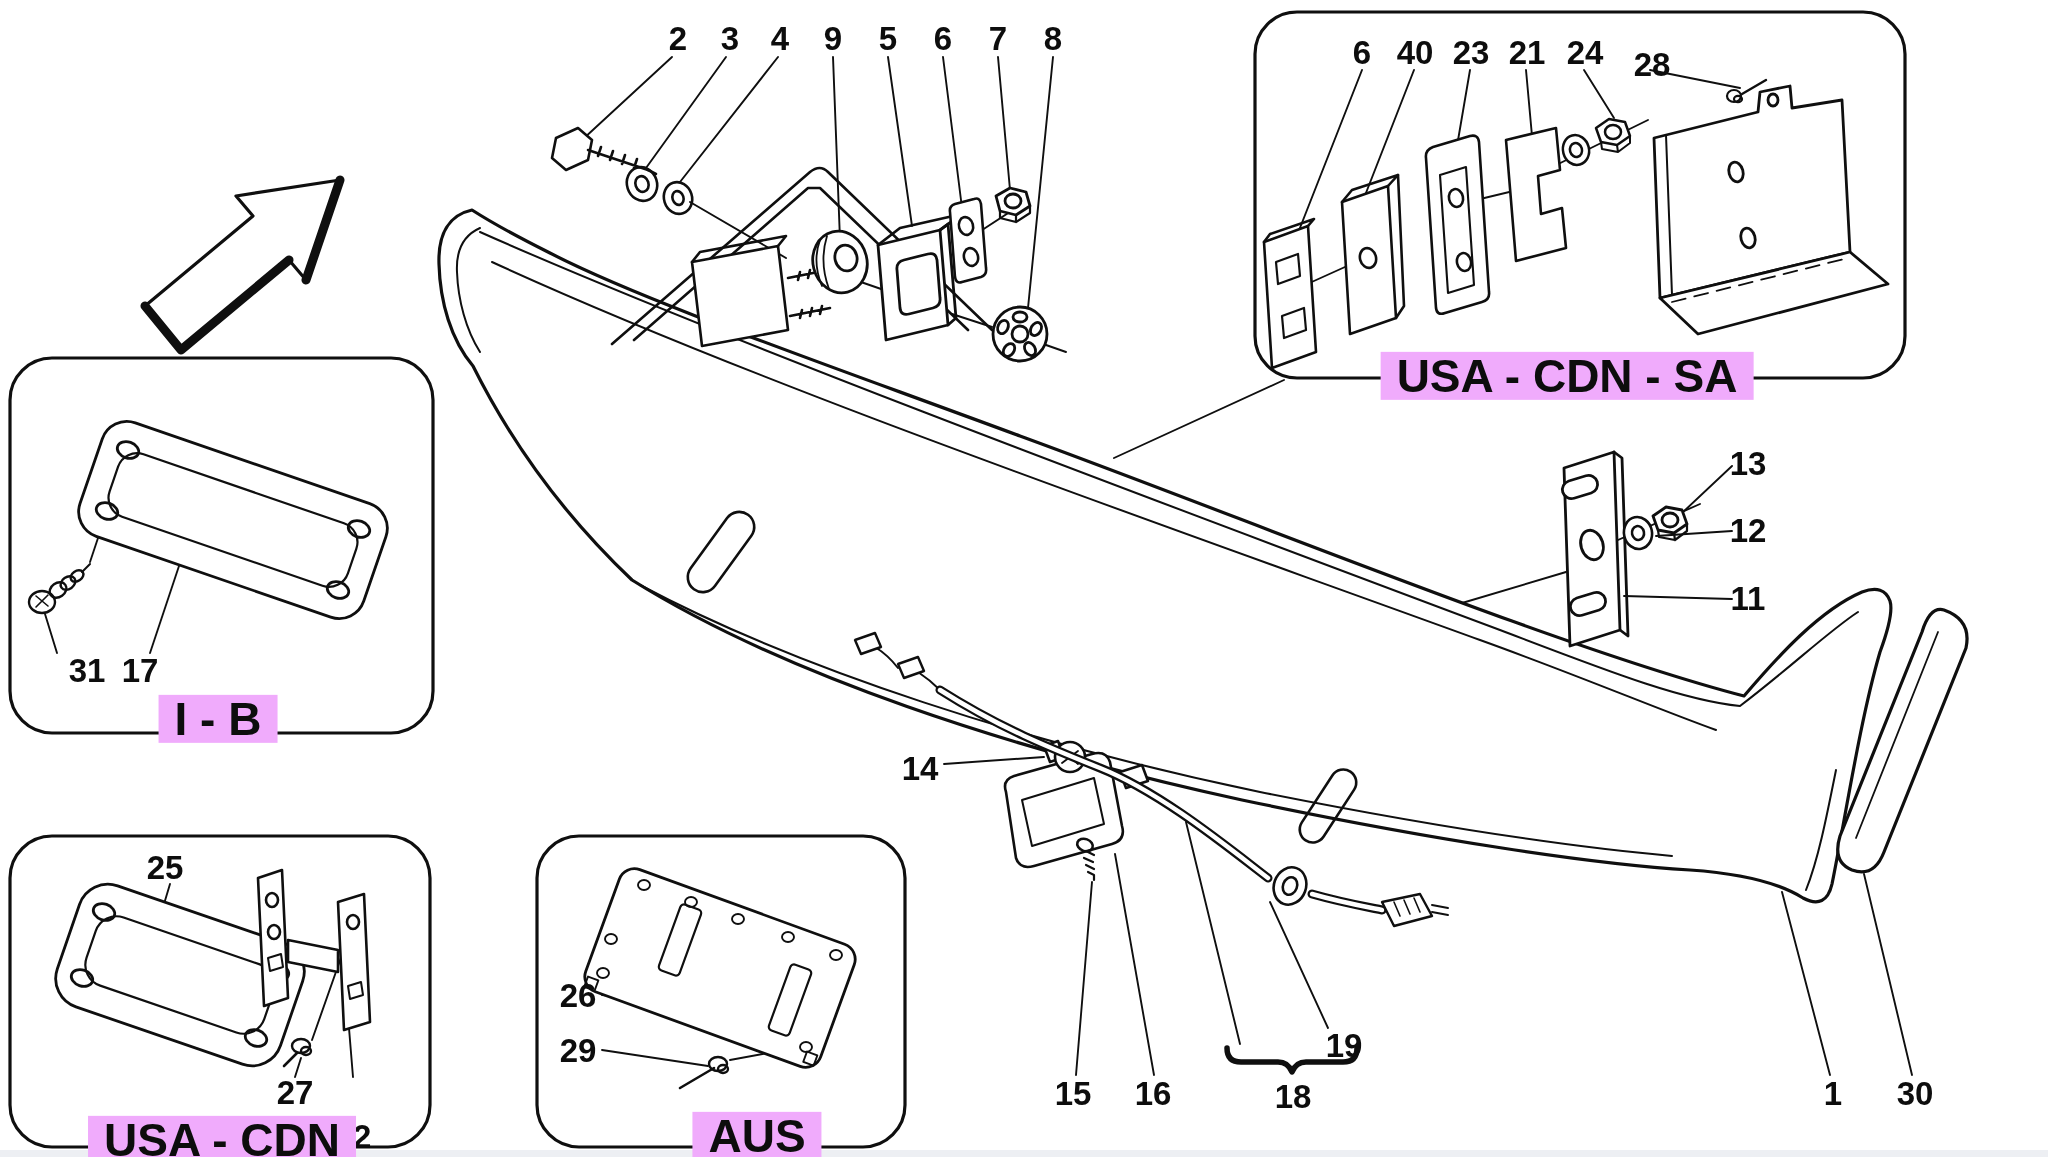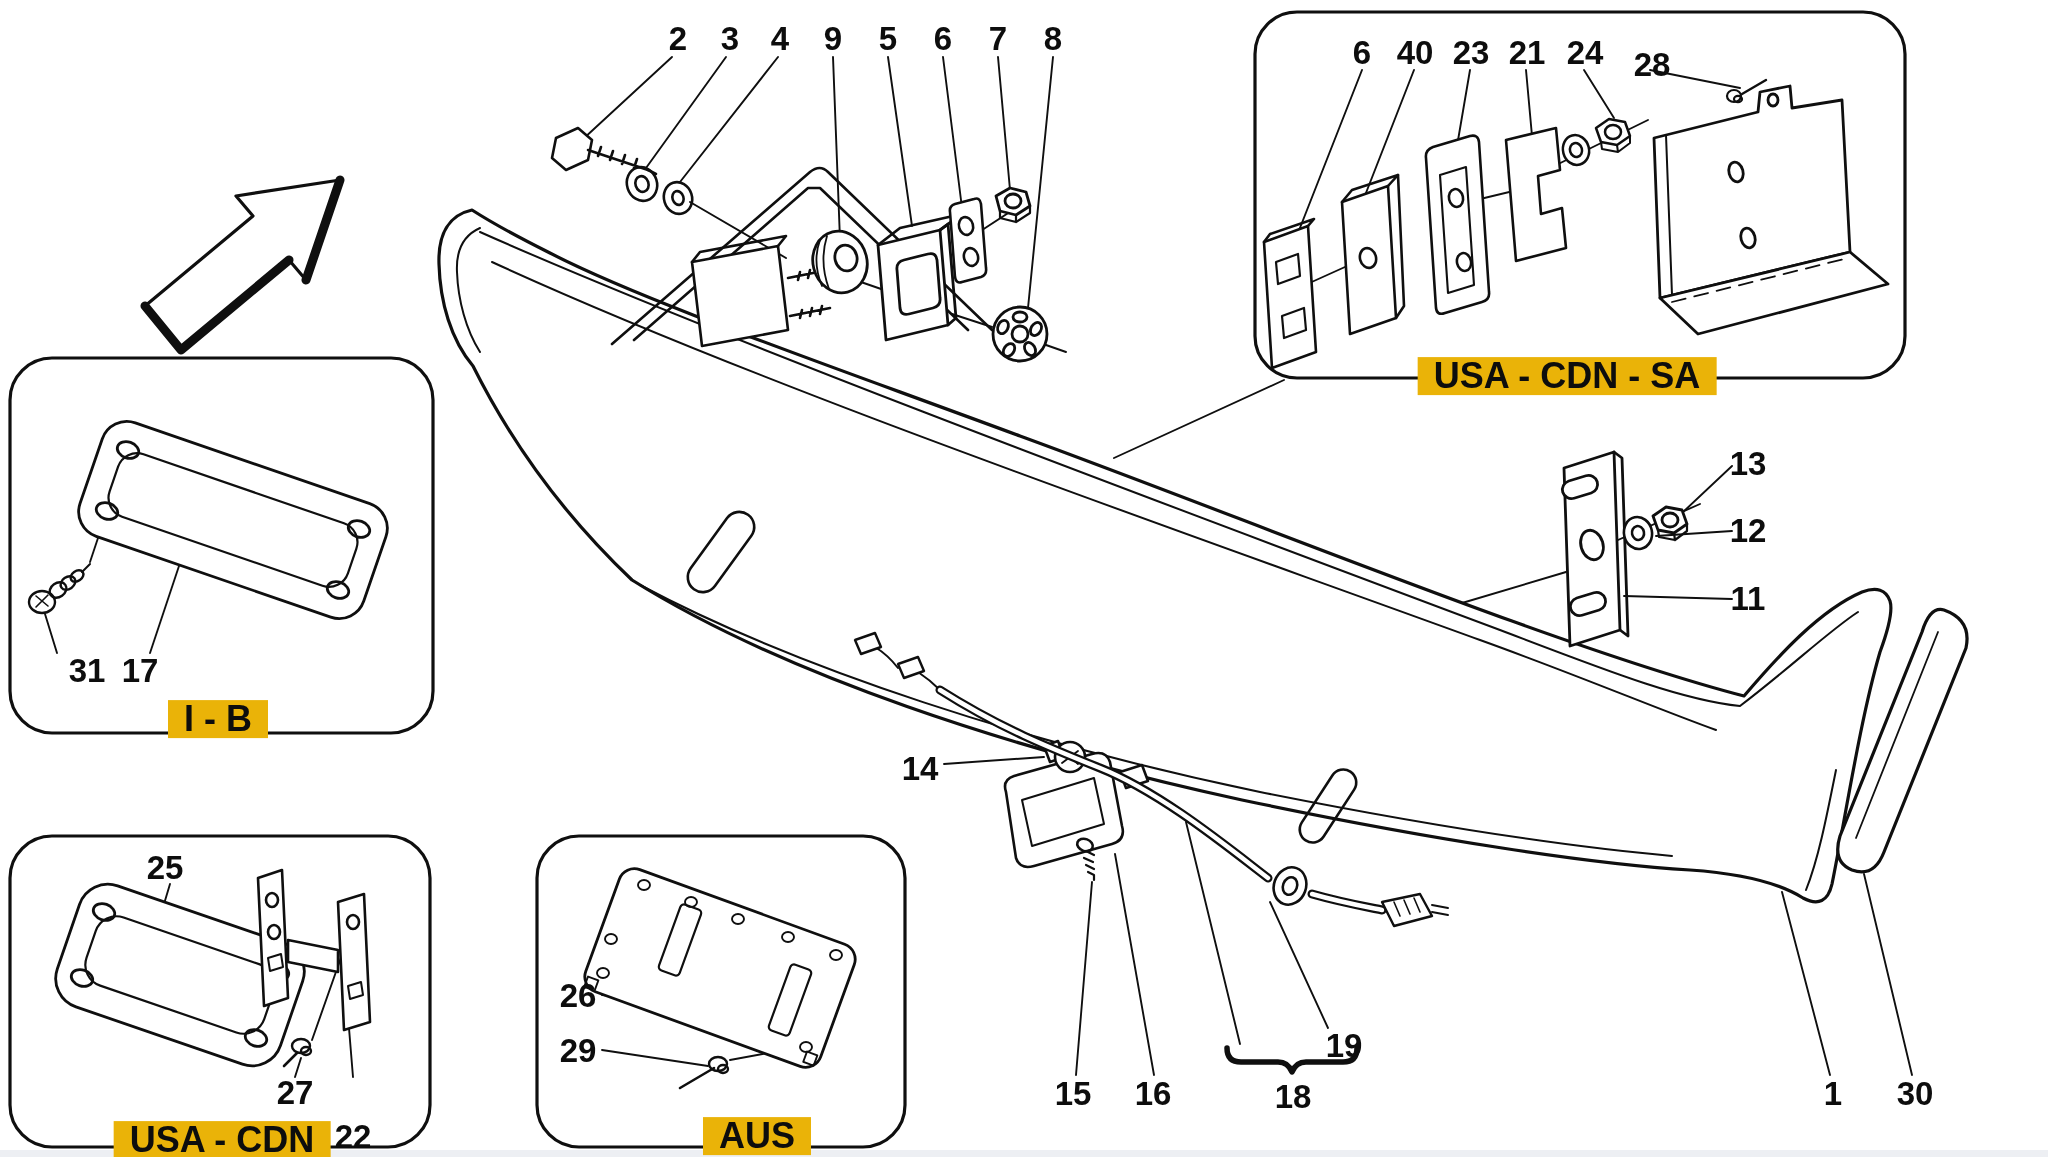--- a/index.html
+++ b/index.html
@@ -2,22 +2,22 @@
 <html><head>
 <meta charset="utf-8">
 <style>
   html,body{margin:0;padding:0;background:#ffffff;}
   #stage{position:relative;width:2048px;height:1157px;background:#ffffff;overflow:hidden;
          font-family:"Liberation Sans",sans-serif;}
   #art{position:absolute;left:0;top:0;}
   #callout-layer{position:absolute;left:0;top:0;width:100%;height:100%;pointer-events:none;}
   .callout{position:absolute;transform:translate(-50%,-50%);font-weight:bold;font-size:33px;
            color:#0d0d0d;letter-spacing:0;line-height:1;white-space:nowrap;}
-  .box-label{position:absolute;transform:translate(-50%,-50%);font-weight:bold;font-size:36px;
-           color:#0d0d0d;background:#eab308;padding:0 16px;line-height:1.05;white-space:nowrap;}
+  .box-label{position:absolute;transform:translate(-50%,-50%);font-weight:bold;font-size:46px;
+           color:#0d0d0d;background:#f0abfc;padding:0 16px;line-height:1.05;white-space:nowrap;}
 </style>
 </head>
 <body>
 
 <div id="stage">
 
 <svg id="art" width="2048" height="1157" viewBox="0 0 2048 1157">
   <g fill="none" stroke="#0f0f0f" stroke-width="3.2" stroke-linecap="round" stroke-linejoin="round">
 
     <rect x="0" y="1150" width="2048" height="7" fill="#edeff3" stroke="none"></rect>

